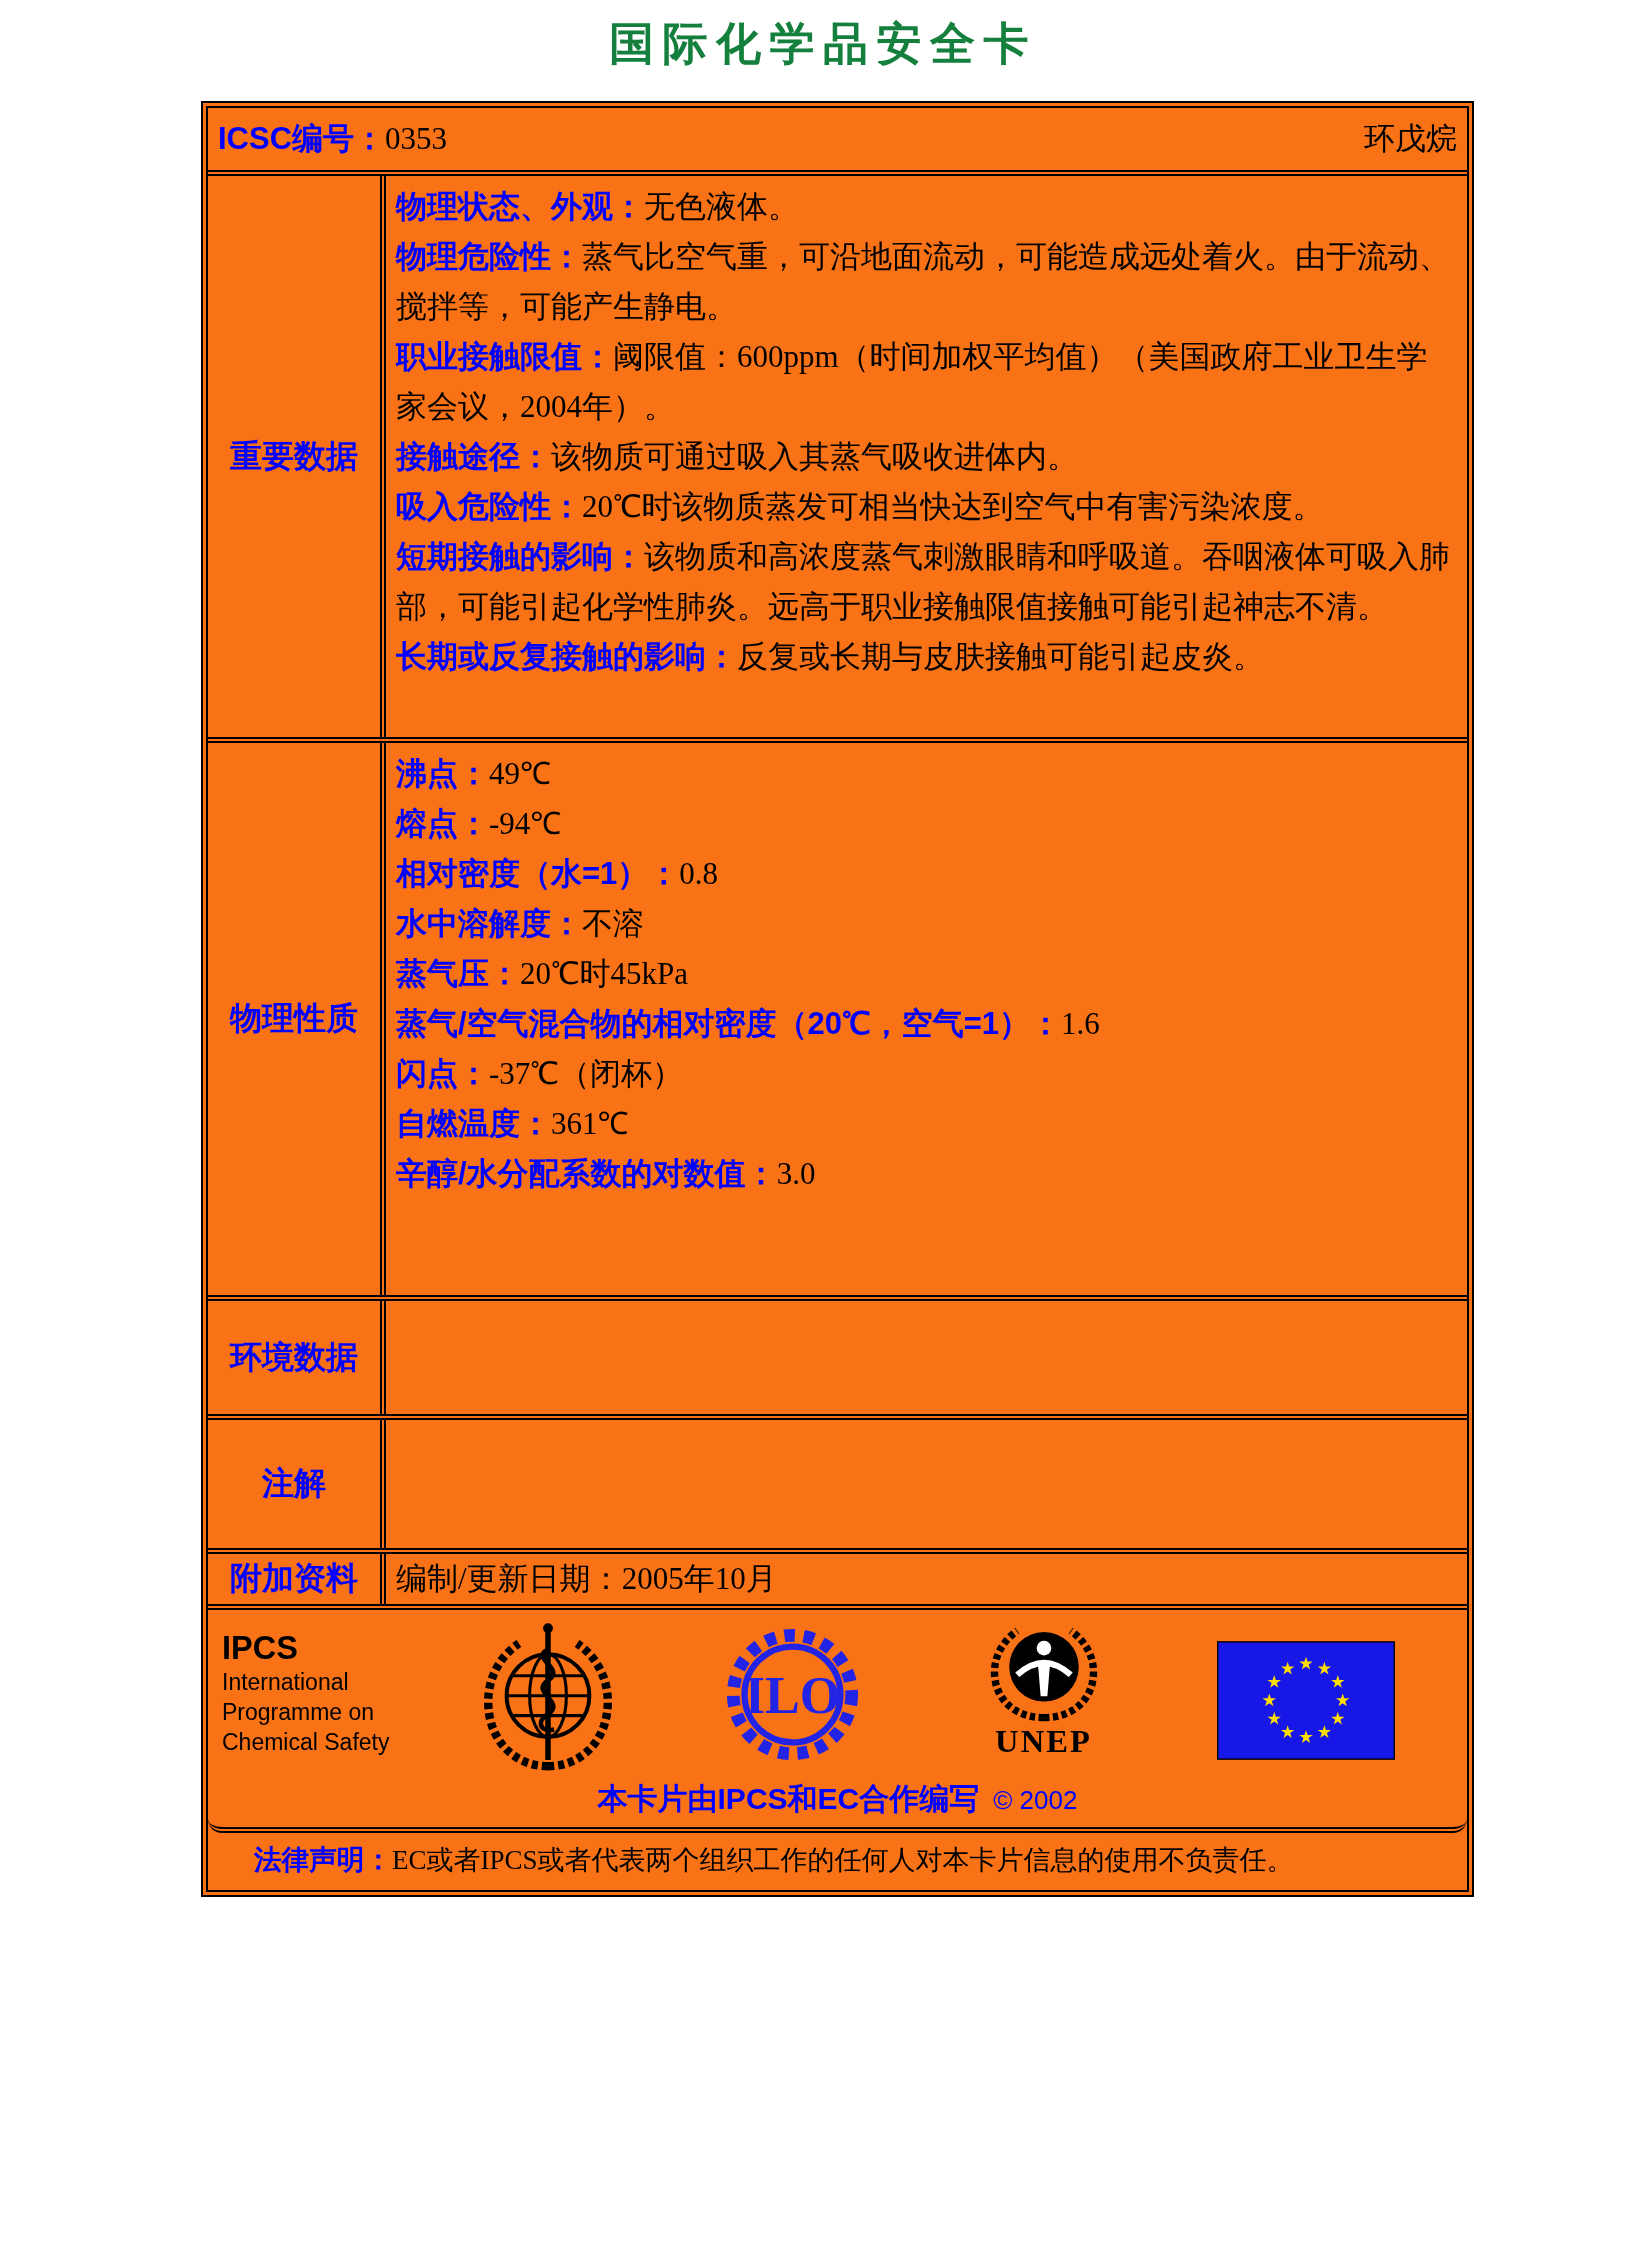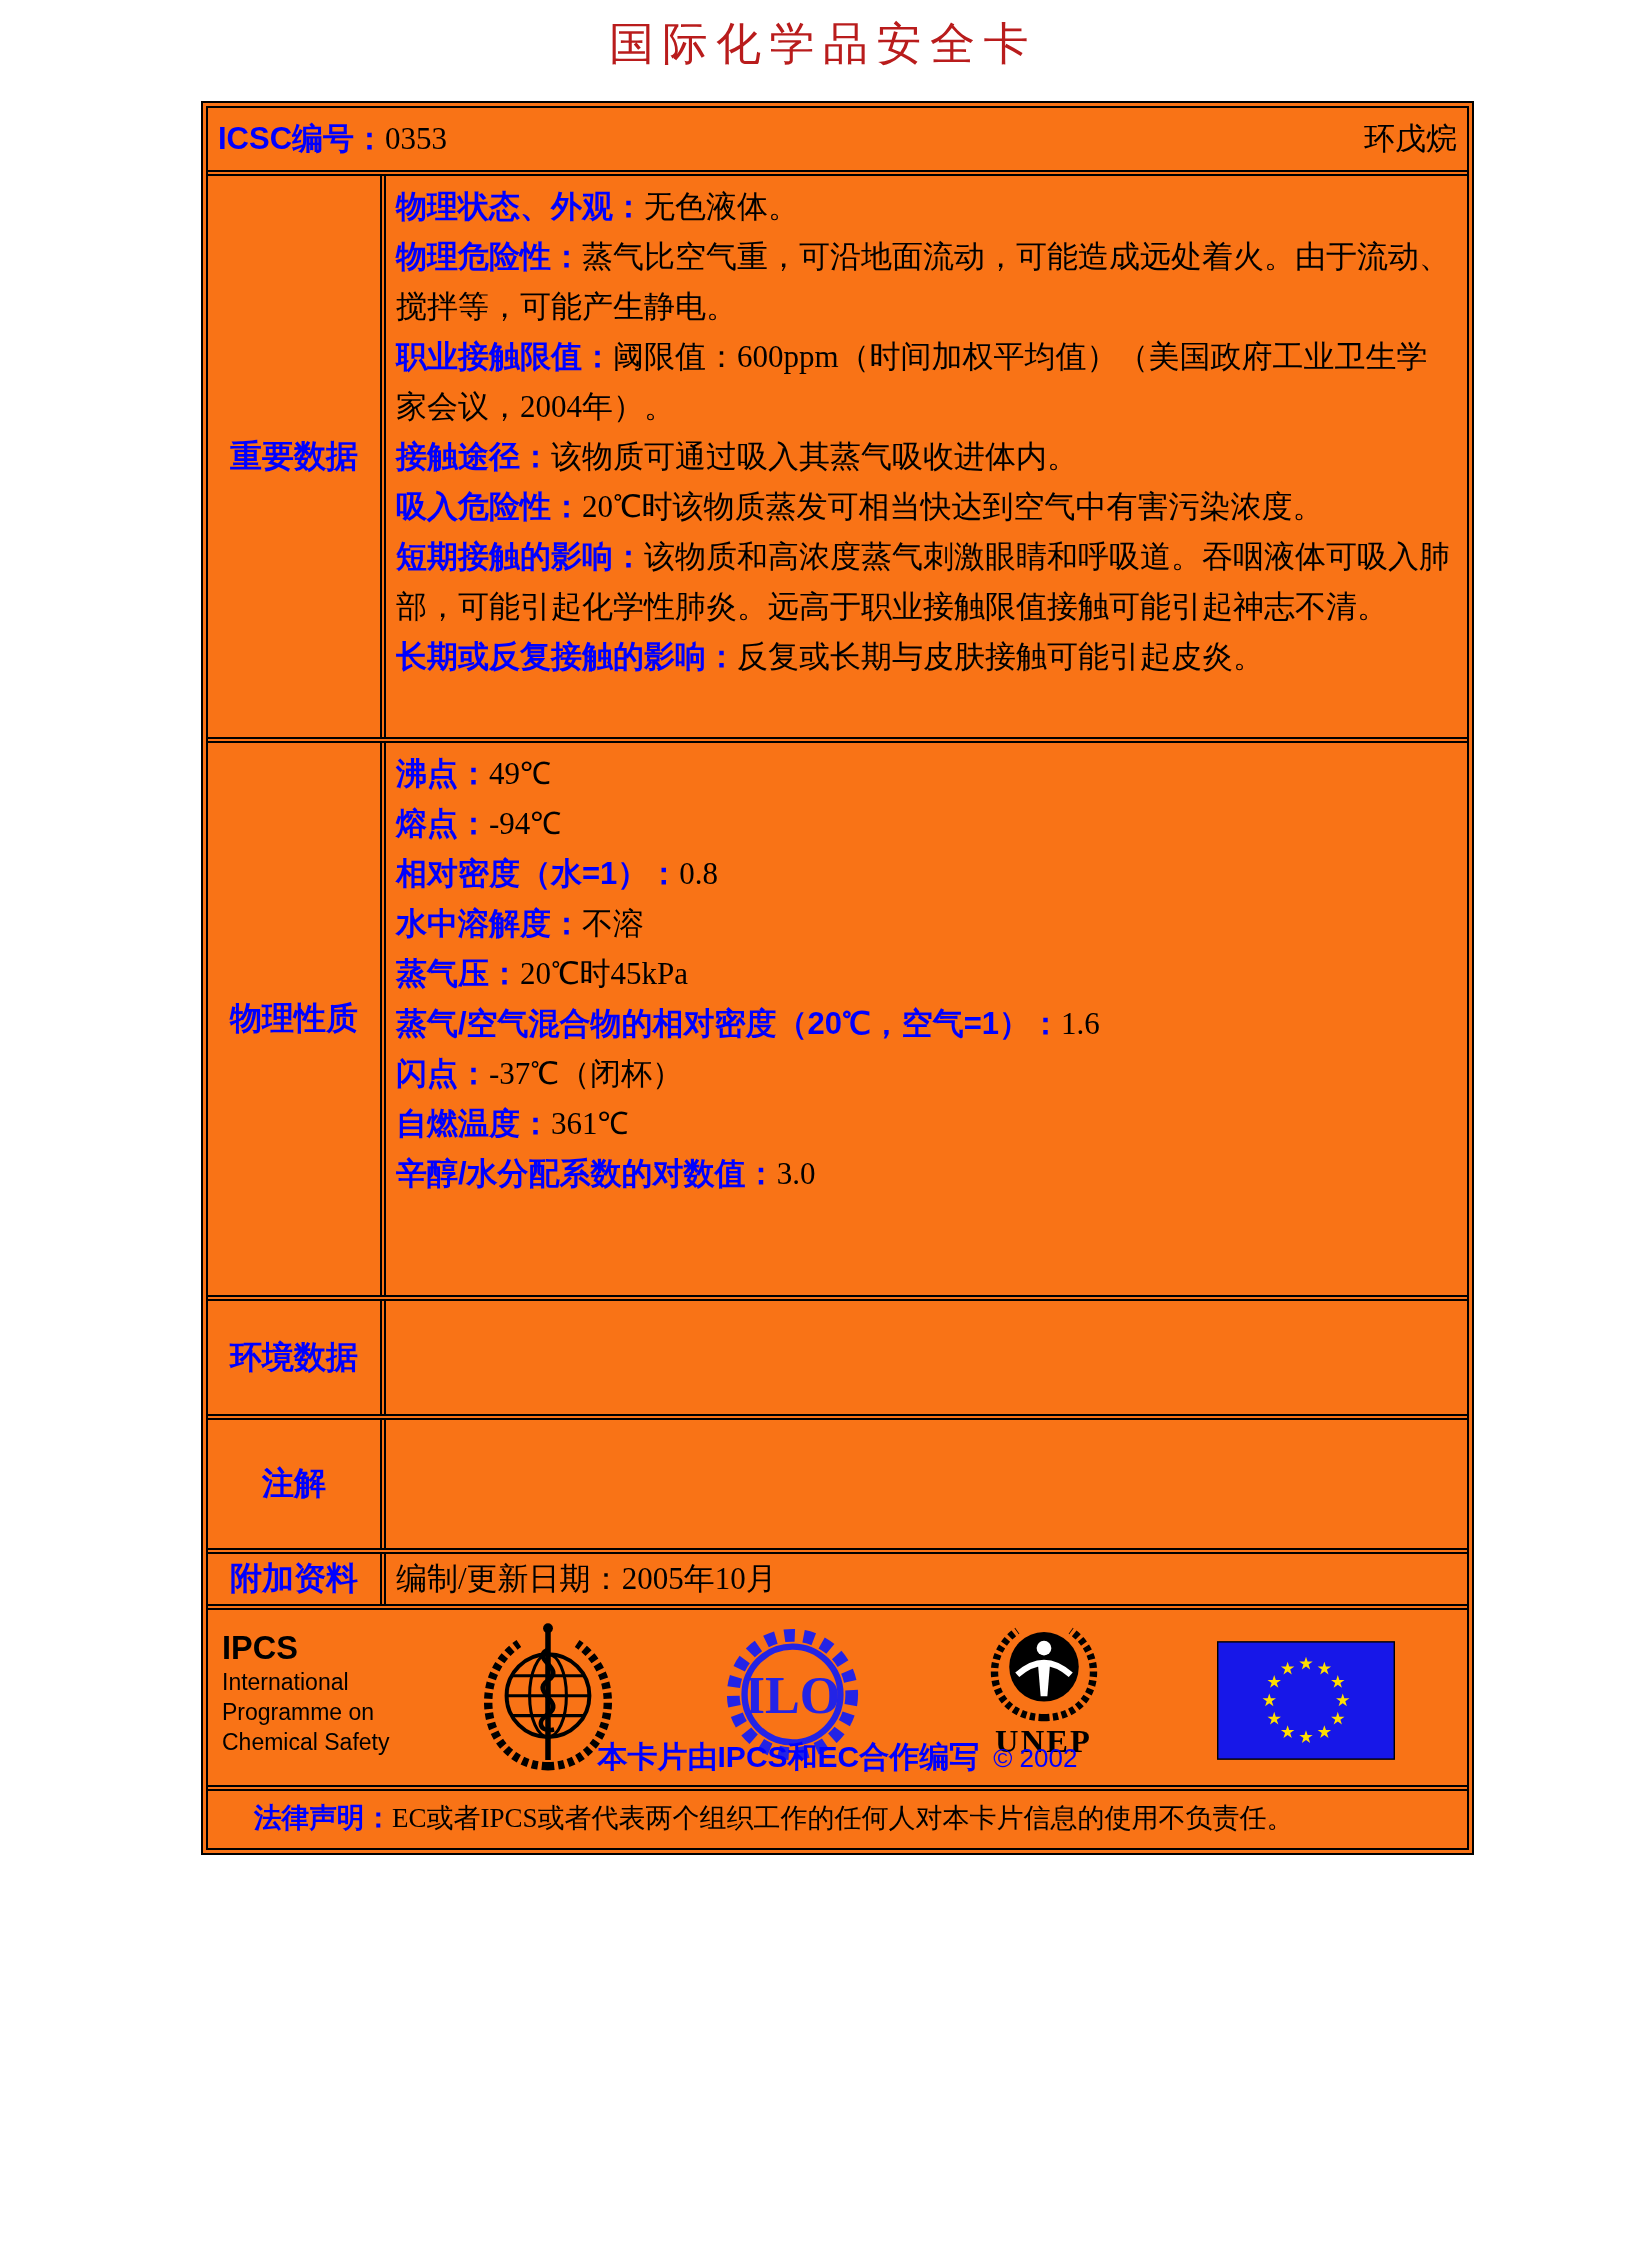--- a/index.html
+++ b/index.html
@@ -8,41 +8,41 @@
     width: 1646px; height: 2250px;
     background: #ffffff;
     position: relative;
     font-family: "Liberation Serif", serif;
     color: #000;
   }
   .page-title {
     position: absolute; top: 14px; left: 0; width: 100%;
     text-align: center;
     font-family: "Liberation Serif", serif;
-    font-weight: normal;
+    font-weight: bold;
     font-size: 45px;
     letter-spacing: 8.5px;
-    color: #b91c1c;
+    color: #15803d;
   }
   .card {
     position: absolute; left: 201px; top: 101px;
     width: 1273px;
     border: 7px double #000;
     background: #f97316;
   }
   .row { display: flex; border-bottom: 6.4px double #000; }
   .row:last-child { border-bottom: none; }
 
   .row-header  { height: 68px; align-items: center; justify-content: space-between; padding: 0 10px; font-size: 31px; }
   .row-important { height: 567px; }
   .row-physical  { height: 558px; }
   .row-env     { height: 119px; }
   .row-notes   { height: 134px; }
   .row-extra   { height: 56px; }
-  .row-footer  { height: 181px; position: relative; }
+  .row-footer  { height: 223px; position: relative; border-radius: 14px; }
   .row-legal   { height: 57px; }
 
   .cell-label {
     flex: 0 0 178px;
     border-right: 6.4px double #000;
     display: flex; align-items: center; justify-content: center;
     text-align: center;
     color: #0000ff;
     font-family: "Liberation Sans", sans-serif;
     font-weight: bold;

